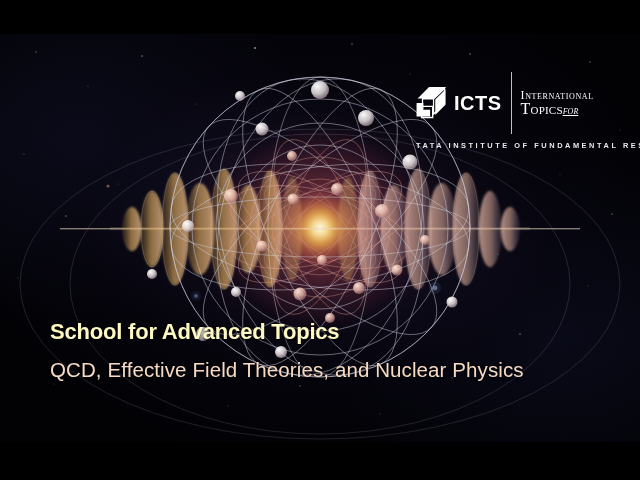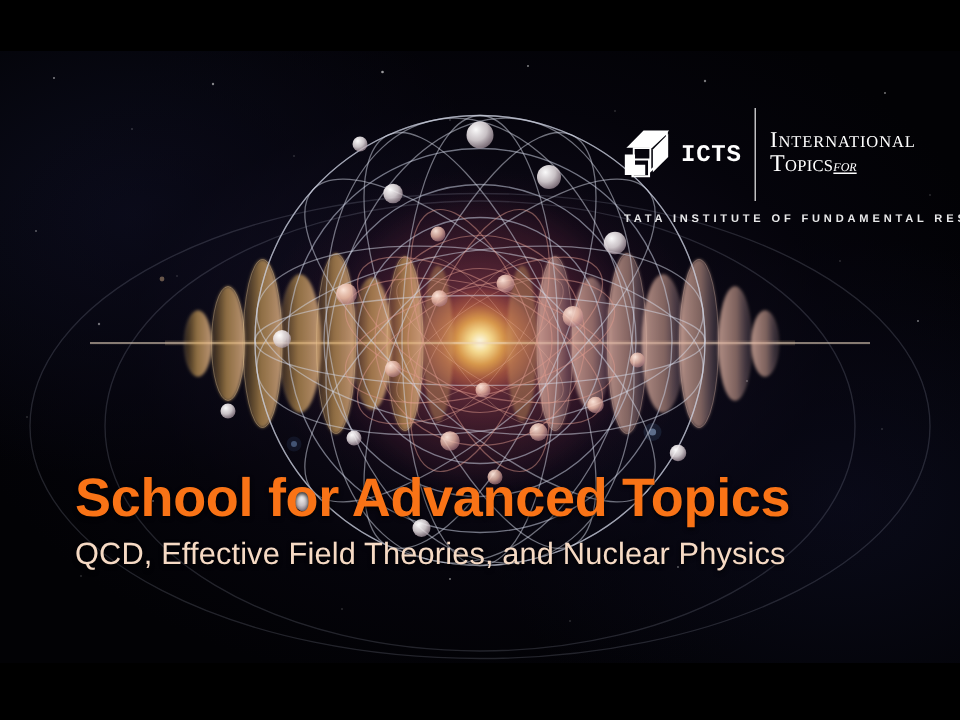--- a/index.html
+++ b/index.html
@@ -109,23 +109,23 @@
     align-items: center;
   }
   .logo-mark {
     width: 34px;
     height: 34px;
     margin-right: 6px;
     flex: 0 0 auto;
   }
   .logo-icts {
     color: #ffffff;
-    font-family: Liberation Mono, monospace;
+    font-family: Liberation Sans, sans-serif;
     font-weight: bold;
-    font-size: 16px;
+    font-size: 20px;
     letter-spacing: 0.5px;
     line-height: 1;
     margin-right: 9px;
   }
   .logo-rule {
     width: 1px;
     height: 62px;
     background: rgba(255,255,255,0.75);
     margin-right: 9px;
     flex: 0 0 auto;
@@ -133,21 +133,21 @@
   .logo-words {
     font-family: "Liberation Serif", serif;
     color: #ffffff;
     line-height: 1.02;
   }
   .logo-words div {
     font-size: 14.5px;
     letter-spacing: 0.2px;
     white-space: nowrap;
   }
-  .logo-words .w1 { font-size: 15px; letter-spacing: 0.6px; }
+  .logo-words .w1 { font-size: 12px; letter-spacing: 0.6px; }
   .logo-words .w2 { font-size: 16px; }
   .logo-words .w3 { font-size: 15px; }
   .logo-words .w4 { font-size: 15px; }
   .sc { 
     font-variant: small-caps;
   }
   .italic-for {
     font-style: italic;
     font-size: 11.5px;
     letter-spacing: 0;
@@ -166,24 +166,24 @@
 
   
   #titleblock {
     position: absolute;
     left: 50px;
     top: 312px;
     z-index: 35;
     width: 570px;
   }
   .title-line {
-    color: #f97316;
+    color: #fef9c3;
     font-family: "Liberation Sans", sans-serif;
     font-weight: bold;
-    font-size: 36px;
+    font-size: 22px;
     line-height: 39px;
     letter-spacing: -0.2px;
     white-space: nowrap;
     text-shadow: 0 1px 3px rgba(0,0,0,0.85);
   }
   .subtitle-line {
     margin-top: 6px;
     color: #f6dac4;
     font-family: "Liberation Sans", sans-serif;
     font-weight: normal;

